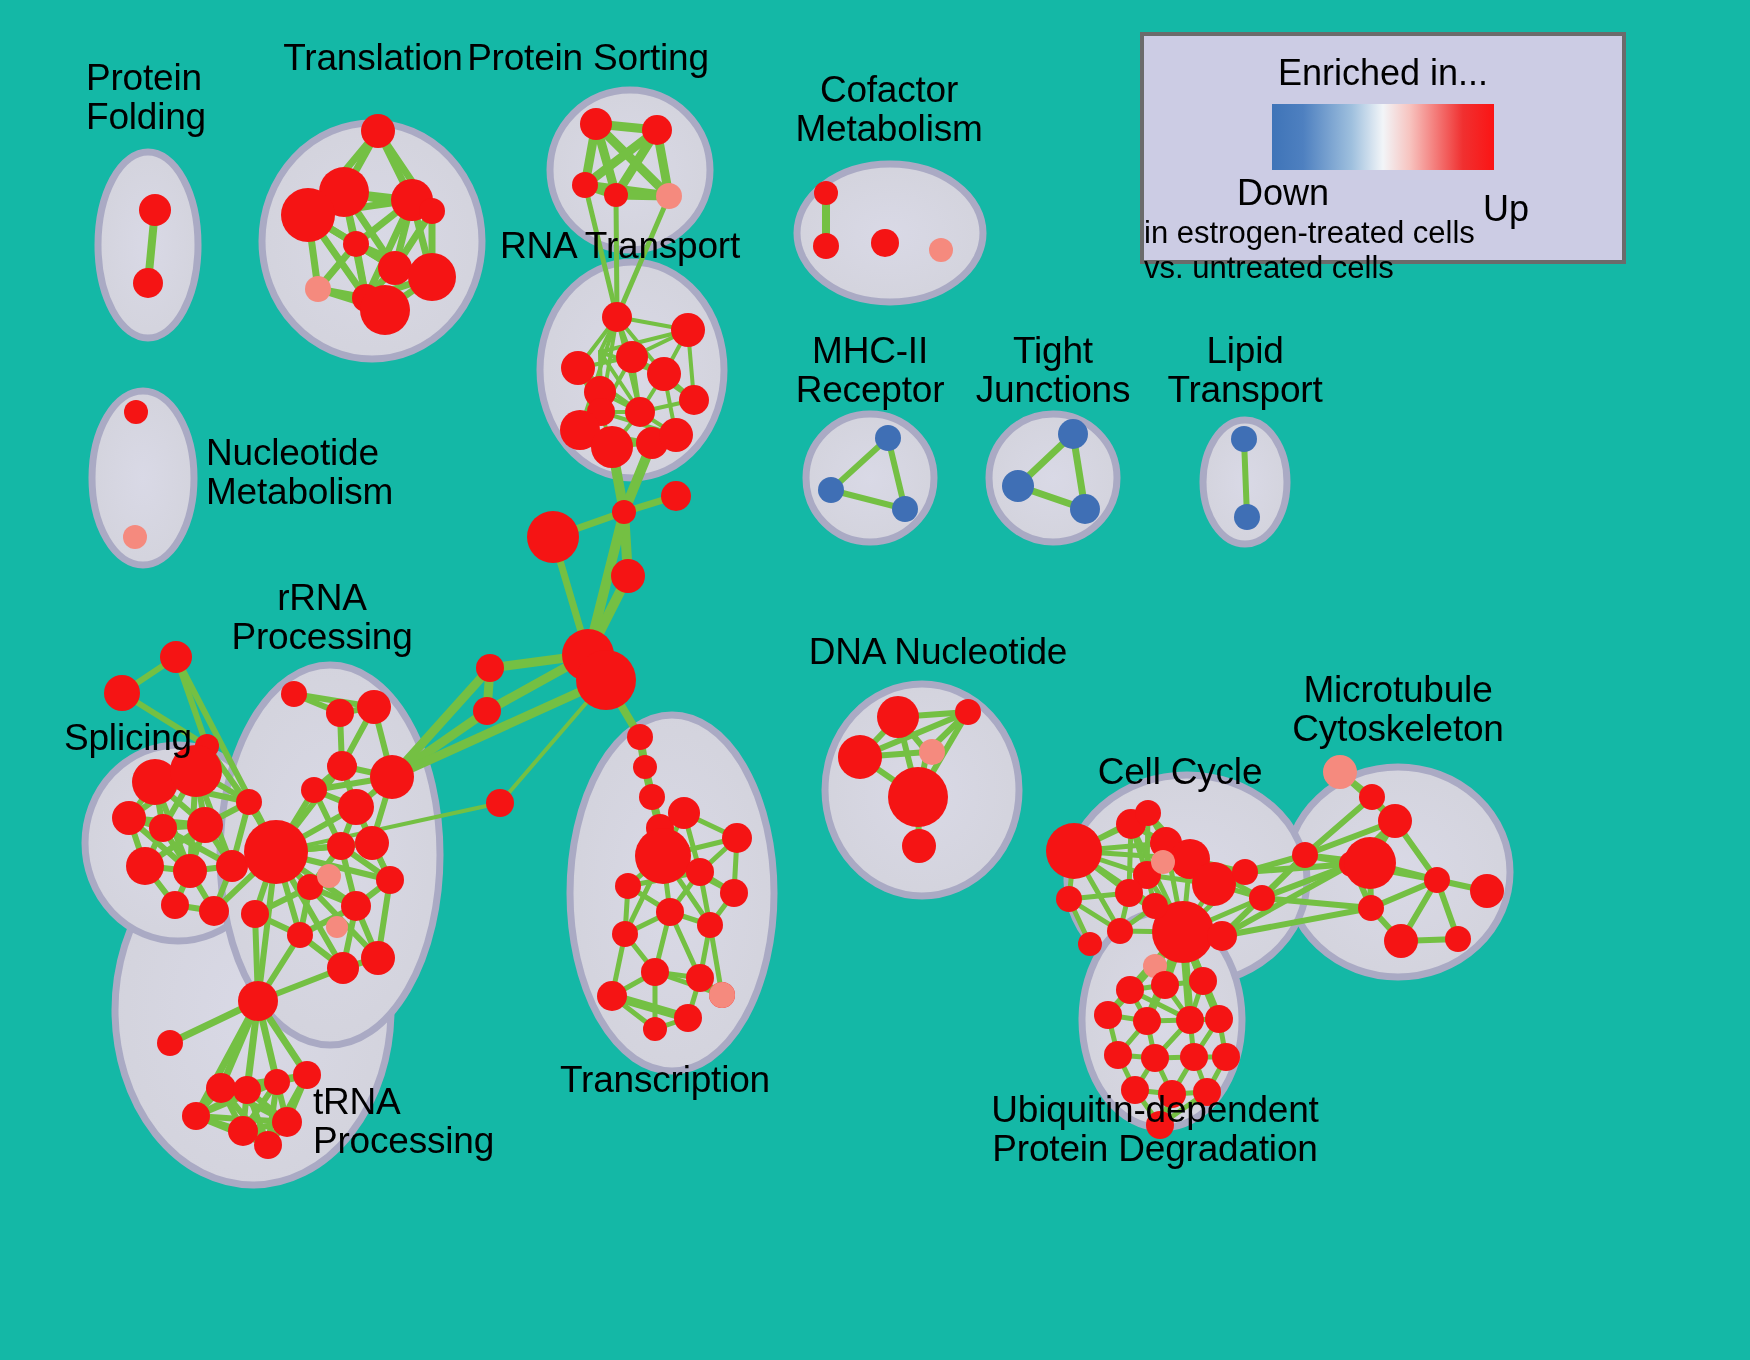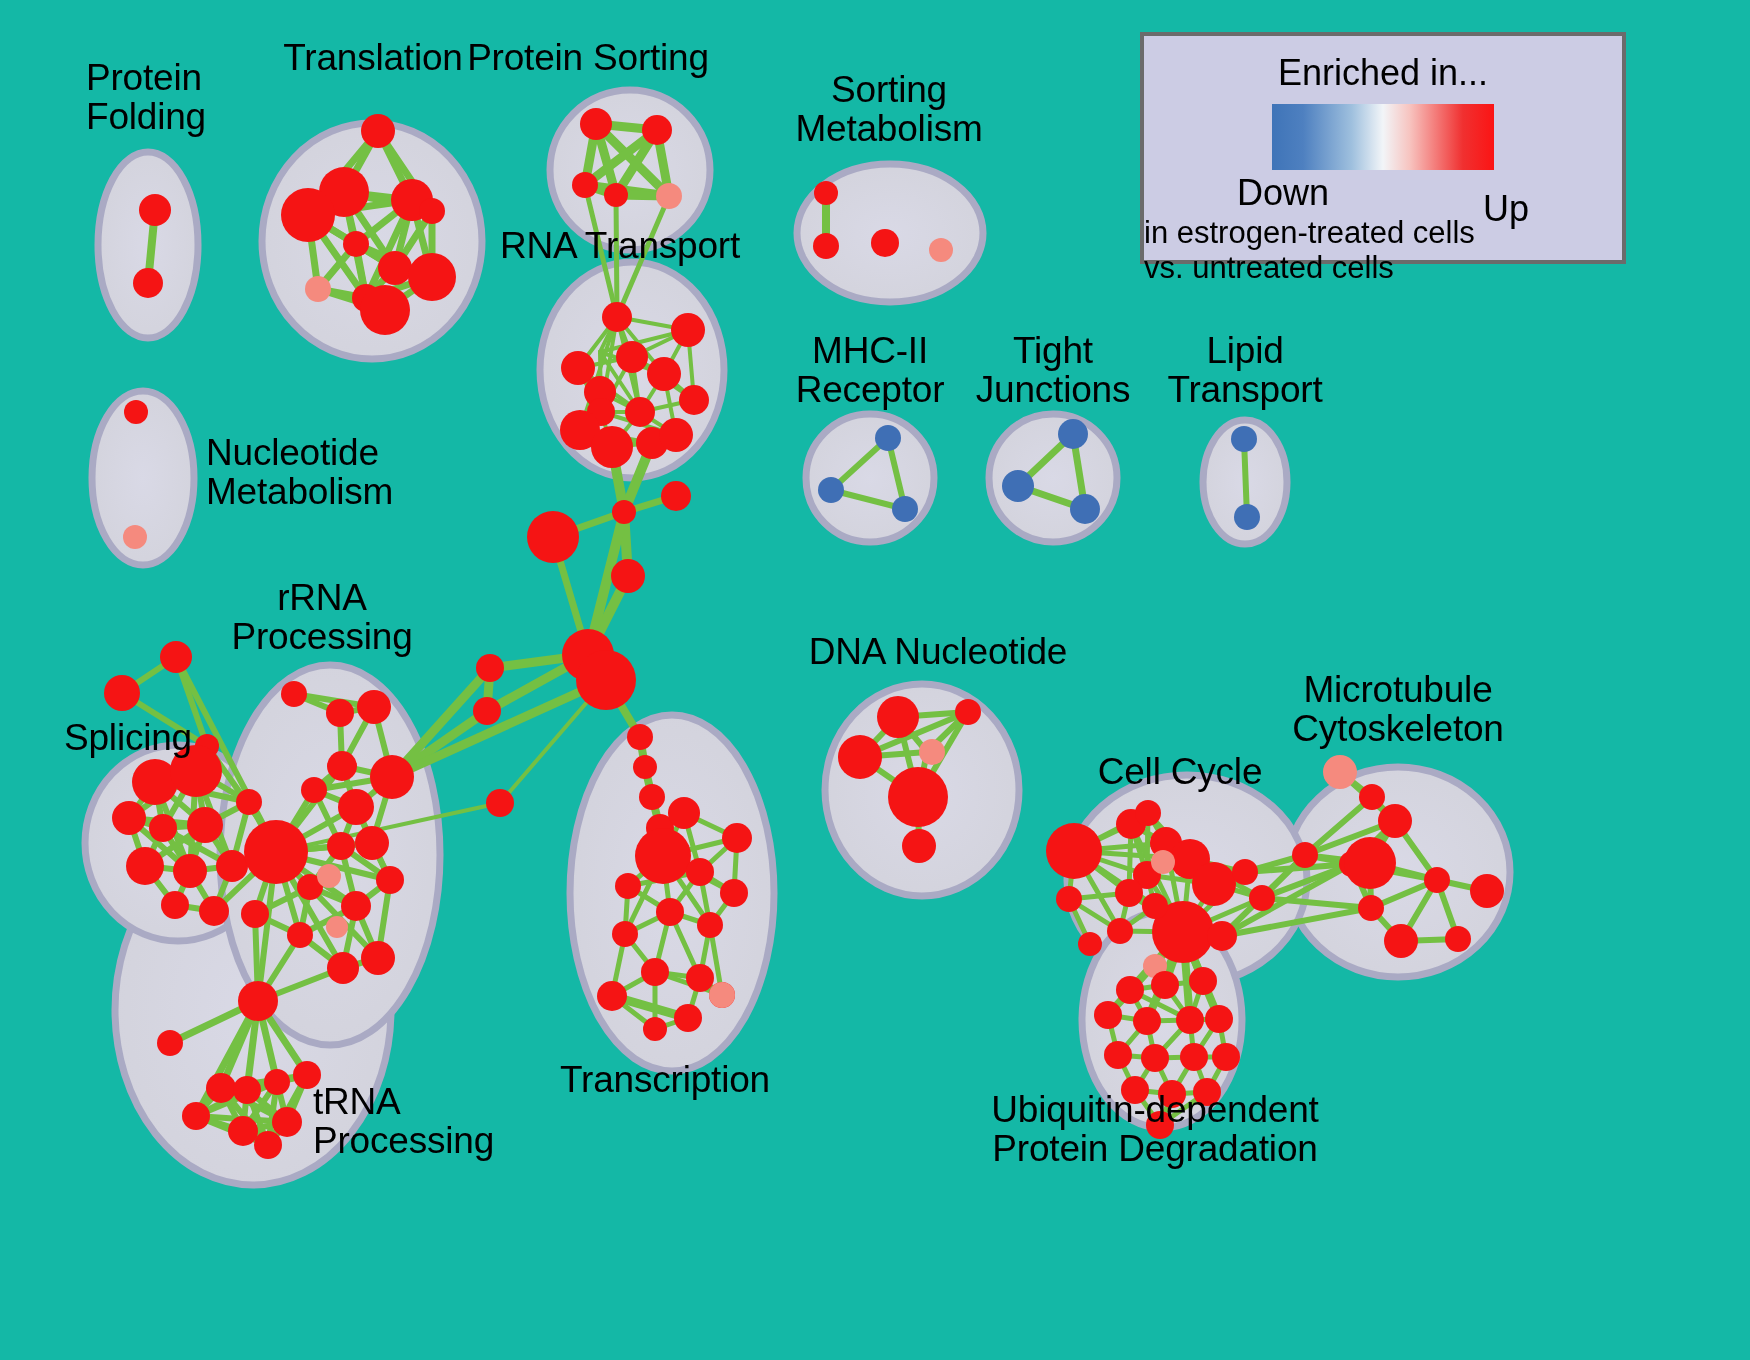--- a/index.html
+++ b/index.html
@@ -817,21 +817,21 @@
         <circle cx="1160" cy="1125" r="14"></circle>
       </g>
     </g>
   </svg>
 
   <div class="cluster-label cl-left" style="left:86px;  top:58px;">Protein
 Folding</div>
   <div class="cluster-label cl-center" style="left:373px; top:38px;">Translation</div>
   <div class="cluster-label cl-center" style="left:588px; top:38px;">Protein Sorting</div>
   <div class="cluster-label cl-center" style="left:620px; top:226px;">RNA Transport</div>
-  <div class="cluster-label cl-center" style="left:889px; top:70px;">Sorting
+  <div class="cluster-label cl-center" style="left:889px; top:70px;">Cofactor
 Metabolism</div>
   <div class="cluster-label cl-left" style="left:206px; top:433px;">Nucleotide
 Metabolism</div>
   <div class="cluster-label cl-center" style="left:870px; top:331px;">MHC-II
 Receptor</div>
   <div class="cluster-label cl-center" style="left:1053px;top:331px;">Tight
 Junctions</div>
   <div class="cluster-label cl-center" style="left:1245px;top:331px;">Lipid
 Transport</div>
   <div class="cluster-label cl-center" style="left:322px; top:578px;">rRNA

